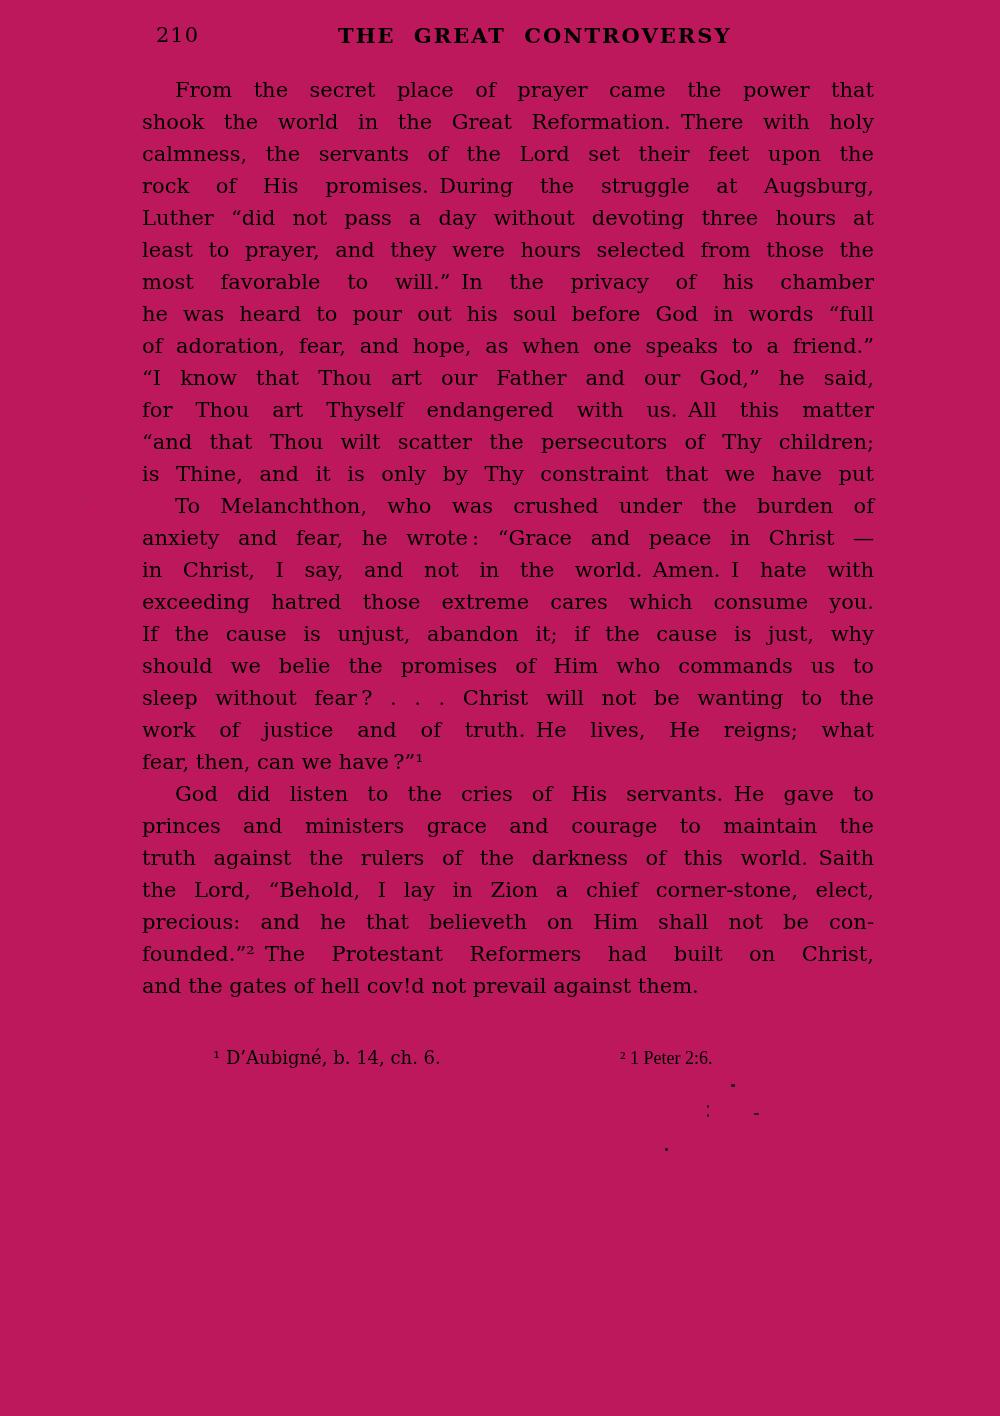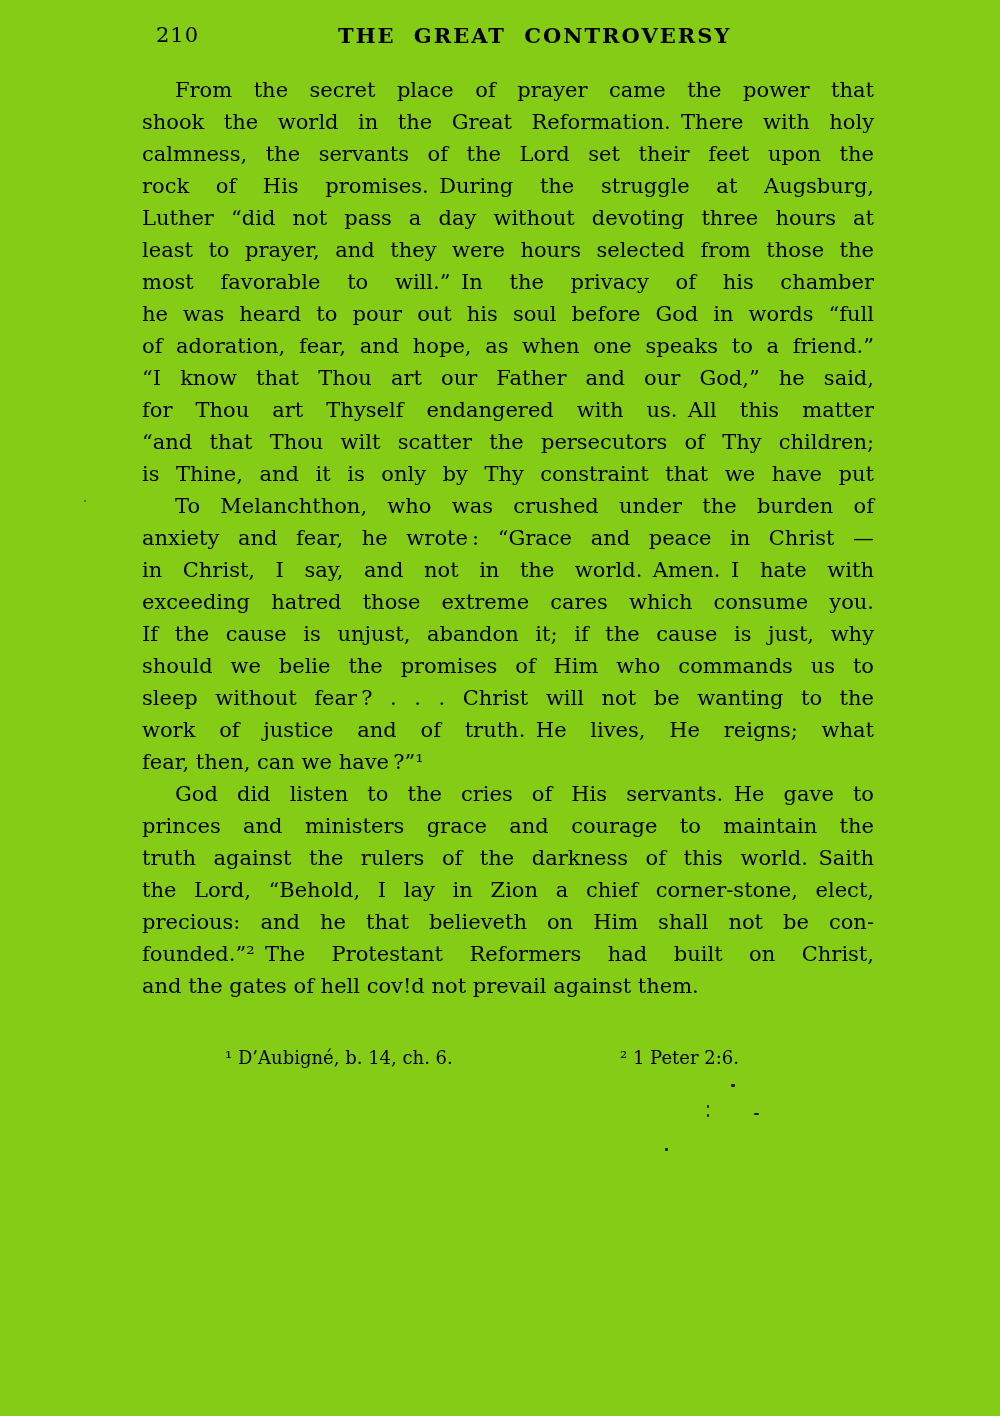--- a/index.html
+++ b/index.html
@@ -1,21 +1,21 @@
 <!DOCTYPE html>
 <html><head>
 <meta charset="utf-8">
 <style>
   html, body { margin: 0; padding: 0; background: #e8e8e8; }
   .page {
     position: relative;
     width: 1000px;
     height: 1416px;
     margin: 0 auto;
-    background: #84cc16;
+    background: #be185d;
     color: #000000;
     font-family: "DejaVu Serif", serif;
     overflow: hidden;
   }
   
   .page-number {
     position: absolute;
     top: 25px;
     left: 156px;
     font-size: 21px;
@@ -55,22 +55,22 @@
   
   .footnotes {
     position: absolute;
     left: 145px;
     top: 1046px;
     width: 732px;
     height: 26px;
     font-size: 18px;
     line-height: 24px;
   }
-  .footnote-left  { position: absolute; left: 80px;  white-space: nowrap; text-align: center; }
-  .footnote-right { position: absolute; left: 475px; white-space: nowrap; }
+  .footnote-left  { position: absolute; left: 68px;  white-space: nowrap; text-align: center; }
+  .footnote-right { position: absolute; left: 475px; white-space: nowrap; font-family: Liberation Serif, serif; }
   
   .speck {
     position: absolute;
     background: #1a1a1a;
     width: 3px; height: 3px;
     border-radius: 1px;
   }
   .speck.s1 { left: 84px;  top: 500px;  width: 2px; height: 2px; background:#555; }
   .speck.s2 { left: 731px; top: 1084px; width: 4px; height: 3px; }
   .speck.s3 { left: 707px; top: 1105px; width: 2px; height: 3px; }

